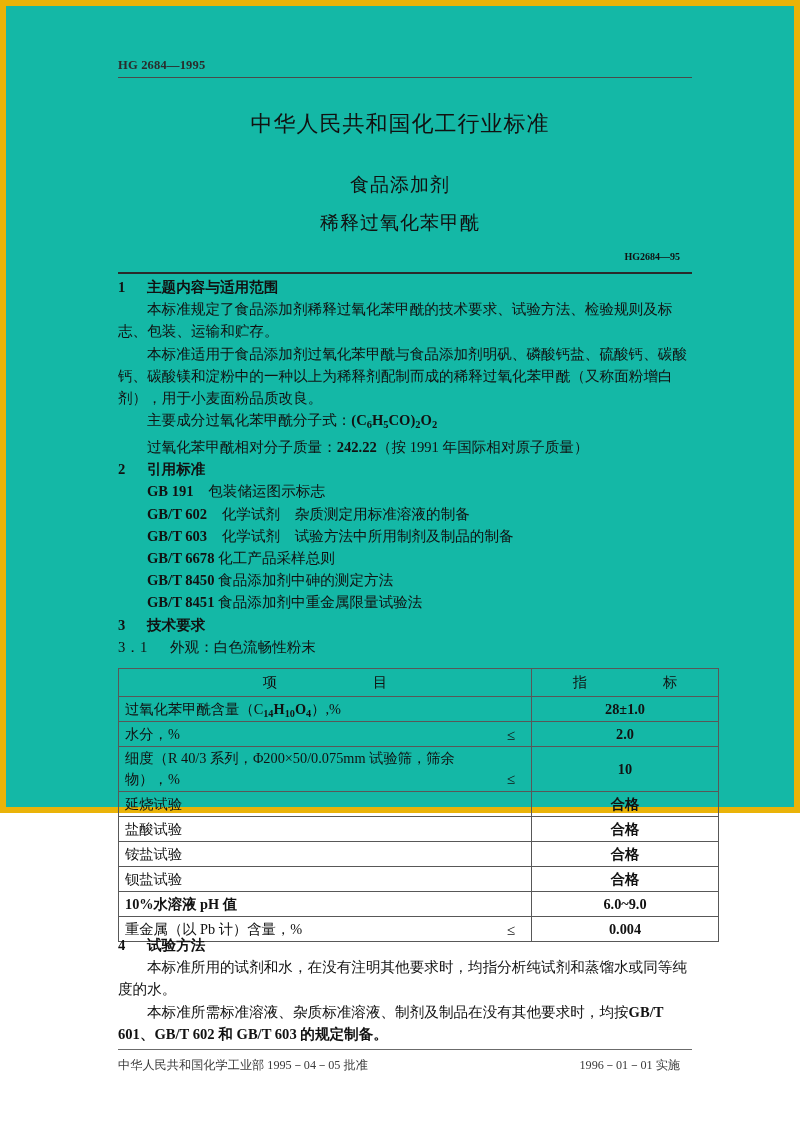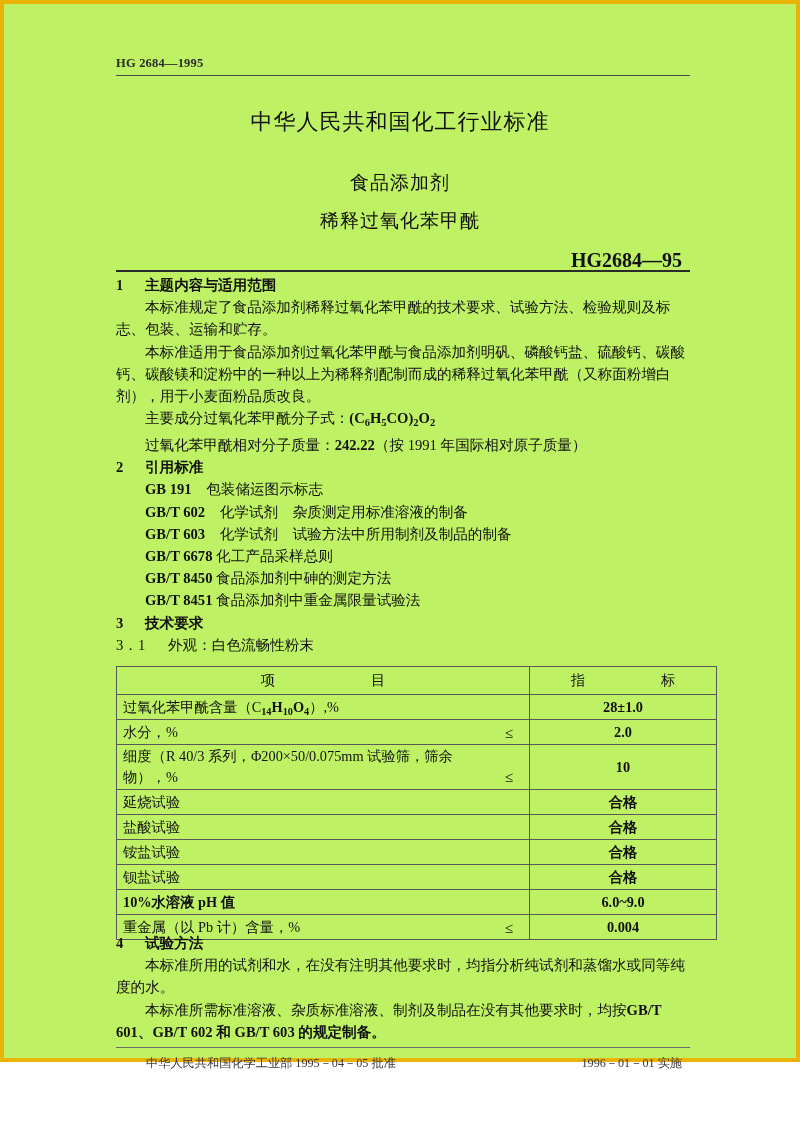--- a/index.html
+++ b/index.html
@@ -16,24 +16,24 @@
     height: 1131px;
     margin: 0 auto;
     background: #ffffff;
     overflow: hidden;
     color: #111111;
   }
   .sheet {
     position: absolute;
     left: 0; top: 0;
     width: 800px;
-    height: 1062px;
-    background: #bef264;
+    height: 813px;
+    background: #14b8a6;
     box-sizing: border-box;
-    border: 4px solid #eab308;
+    border: 6px solid #eab308;
   }
 
   
   .runhead {
     position: absolute;
     left: 112px;
     top: 52px;
     font-size: 12.5px;
     font-weight: bold;
     letter-spacing: .2px;
@@ -71,21 +71,21 @@
     left: 0; right: 0;
     top: 204px;
     text-align: center;
     font-size: 19px;
     letter-spacing: 1px;
   }
   .stdno {
     position: absolute;
     right: 114px;
     top: 245px;
-    font-size: 20px;
+    font-size: 10px;
     font-weight: bold;
   }
   .stdno-rule {
     position: absolute;
     left: 112px;
     top: 266px;
     width: 574px;
     height: 0;
     border-top: 1px solid #2a2a2a;
     border-bottom: 1px solid #2a2a2a;
@@ -185,21 +185,20 @@
     width: 574px;
     height: 1px;
     background: #6b6b6b;
   }
   .footer-left {
     position: absolute;
     left: 112px;
     top: 1051px;
     font-size: 12.2px;
     color: #3a3a3a;
-    margin-left: 30px;
   }
   .footer-right {
     position: absolute;
     right: 114px;
     top: 1051px;
     font-size: 12.2px;
     color: #3a3a3a;
   }
 </style>
 </head>

